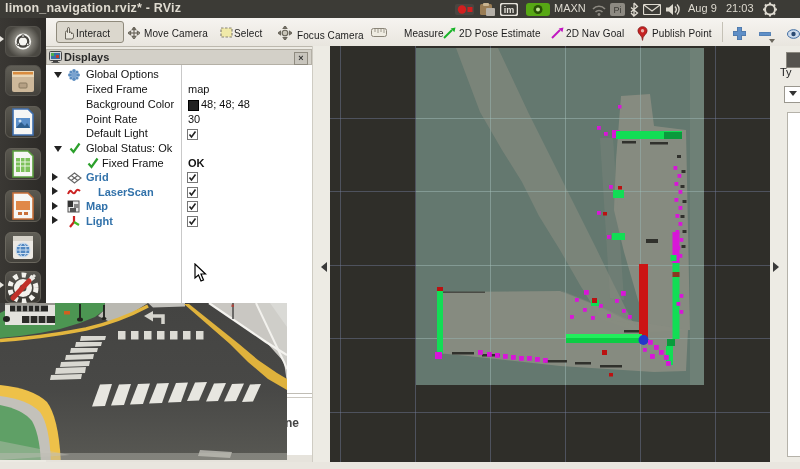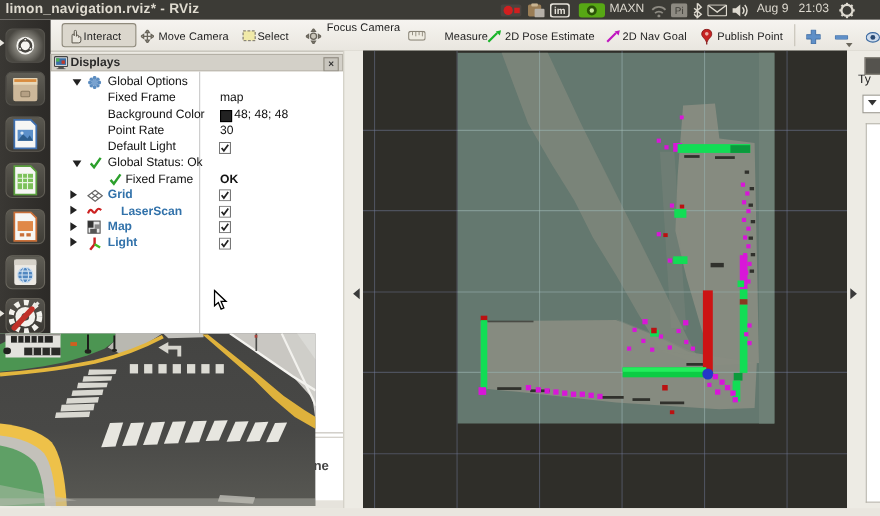--- a/index.html
+++ b/index.html
@@ -109,21 +109,21 @@
 
   <svg class="abs" style="left:278px;top:8px;" width="14" height="14" viewBox="0 0 15 15">
       <circle cx="7.5" cy="7.5" r="3" fill="#cac6ba" stroke="#6a665c" stroke-width="1.2"></circle>
       <g stroke="#6a665c" stroke-width="1.4" fill="#b9b5a9">
         <path d="M7.5,0 L9.2,2.6 L5.8,2.6 Z"></path>
         <path d="M7.5,15 L9.2,12.4 L5.8,12.4 Z"></path>
         <path d="M0,7.5 L2.6,5.8 L2.6,9.2 Z"></path>
         <path d="M15,7.5 L12.4,5.8 L12.4,9.2 Z"></path>
       </g>
     </svg>
-  <div class="abs txt" style="left:297px;top:2px;">Focus Camera</div>
+  <div class="abs txt" style="left:297px;top:12px;">Focus Camera</div>
 
   <svg class="abs" style="left:371px;top:10px;" width="16" height="9">
       <rect x="0.5" y="0.5" width="15" height="8" rx="2" fill="#efece2" stroke="#8a8578" stroke-width="1"></rect>
       <g stroke="#8a8578" stroke-width="0.8">
         <line x1="4" y1="1" x2="4" y2="4"></line>
         <line x1="7" y1="1" x2="7" y2="5"></line>
         <line x1="10" y1="1" x2="10" y2="4"></line>
         <line x1="13" y1="1" x2="13" y2="5"></line>
       </g>
     </svg>
@@ -245,21 +245,21 @@
     <rect x="2" y="2" width="9" height="6" fill="#3a6ea5"></rect>
     <rect x="2" y="2" width="3" height="3" fill="#4caf50"></rect>
     <rect x="7" y="4" width="3" height="3" fill="#c0392b"></rect>
     <rect x="4" y="10" width="5" height="1.5" fill="#444"></rect>
     <rect x="2.5" y="11.2" width="8" height="1" fill="#444"></rect>
   </svg>
 <div class="abs" style="left:64px;top:51px;font-size:11px;font-weight:bold;color:#2a2a2a;">Displays</div>
 <div class="abs" style="left:294px;top:52px;width:12px;height:11px;background:#c8c5bd;border:1px solid #8f8b80;font-size:9px;line-height:10px;text-align:center;color:#333;font-weight:bold;">×</div>
 <div class="abs" style="left:46px;top:65px;width:266px;height:390px;background:#ffffff;"></div>
 <div class="abs" style="left:181px;top:65px;width:1px;height:238px;background:#c9c9c9;"></div>
-<div class="abs" id="tree" style="left:16px;top:0;width:288px;height:240px;font-size:11px;color:#111;">
+<div class="abs" id="tree" style="left:4px;top:0;width:288px;height:240px;font-size:11px;color:#111;">
 
   <div class="abs" style="left:50px;top:72px;width:0;height:0;border-left:4.5px solid transparent;border-right:4.5px solid transparent;border-top:6px solid #222;"></div>
   <svg class="abs" style="left:64px;top:69px;" width="12" height="12">
       <circle cx="6" cy="6" r="3" fill="#7aa3d0"></circle>
       <g fill="#5b8cc0">
         <circle cx="6" cy="1.8" r="1.8"></circle>
         <circle cx="6" cy="10.2" r="1.8"></circle>
         <circle cx="1.8" cy="6" r="1.8"></circle>
         <circle cx="10.2" cy="6" r="1.8"></circle>
         <circle cx="3" cy="3" r="1.6"></circle>

